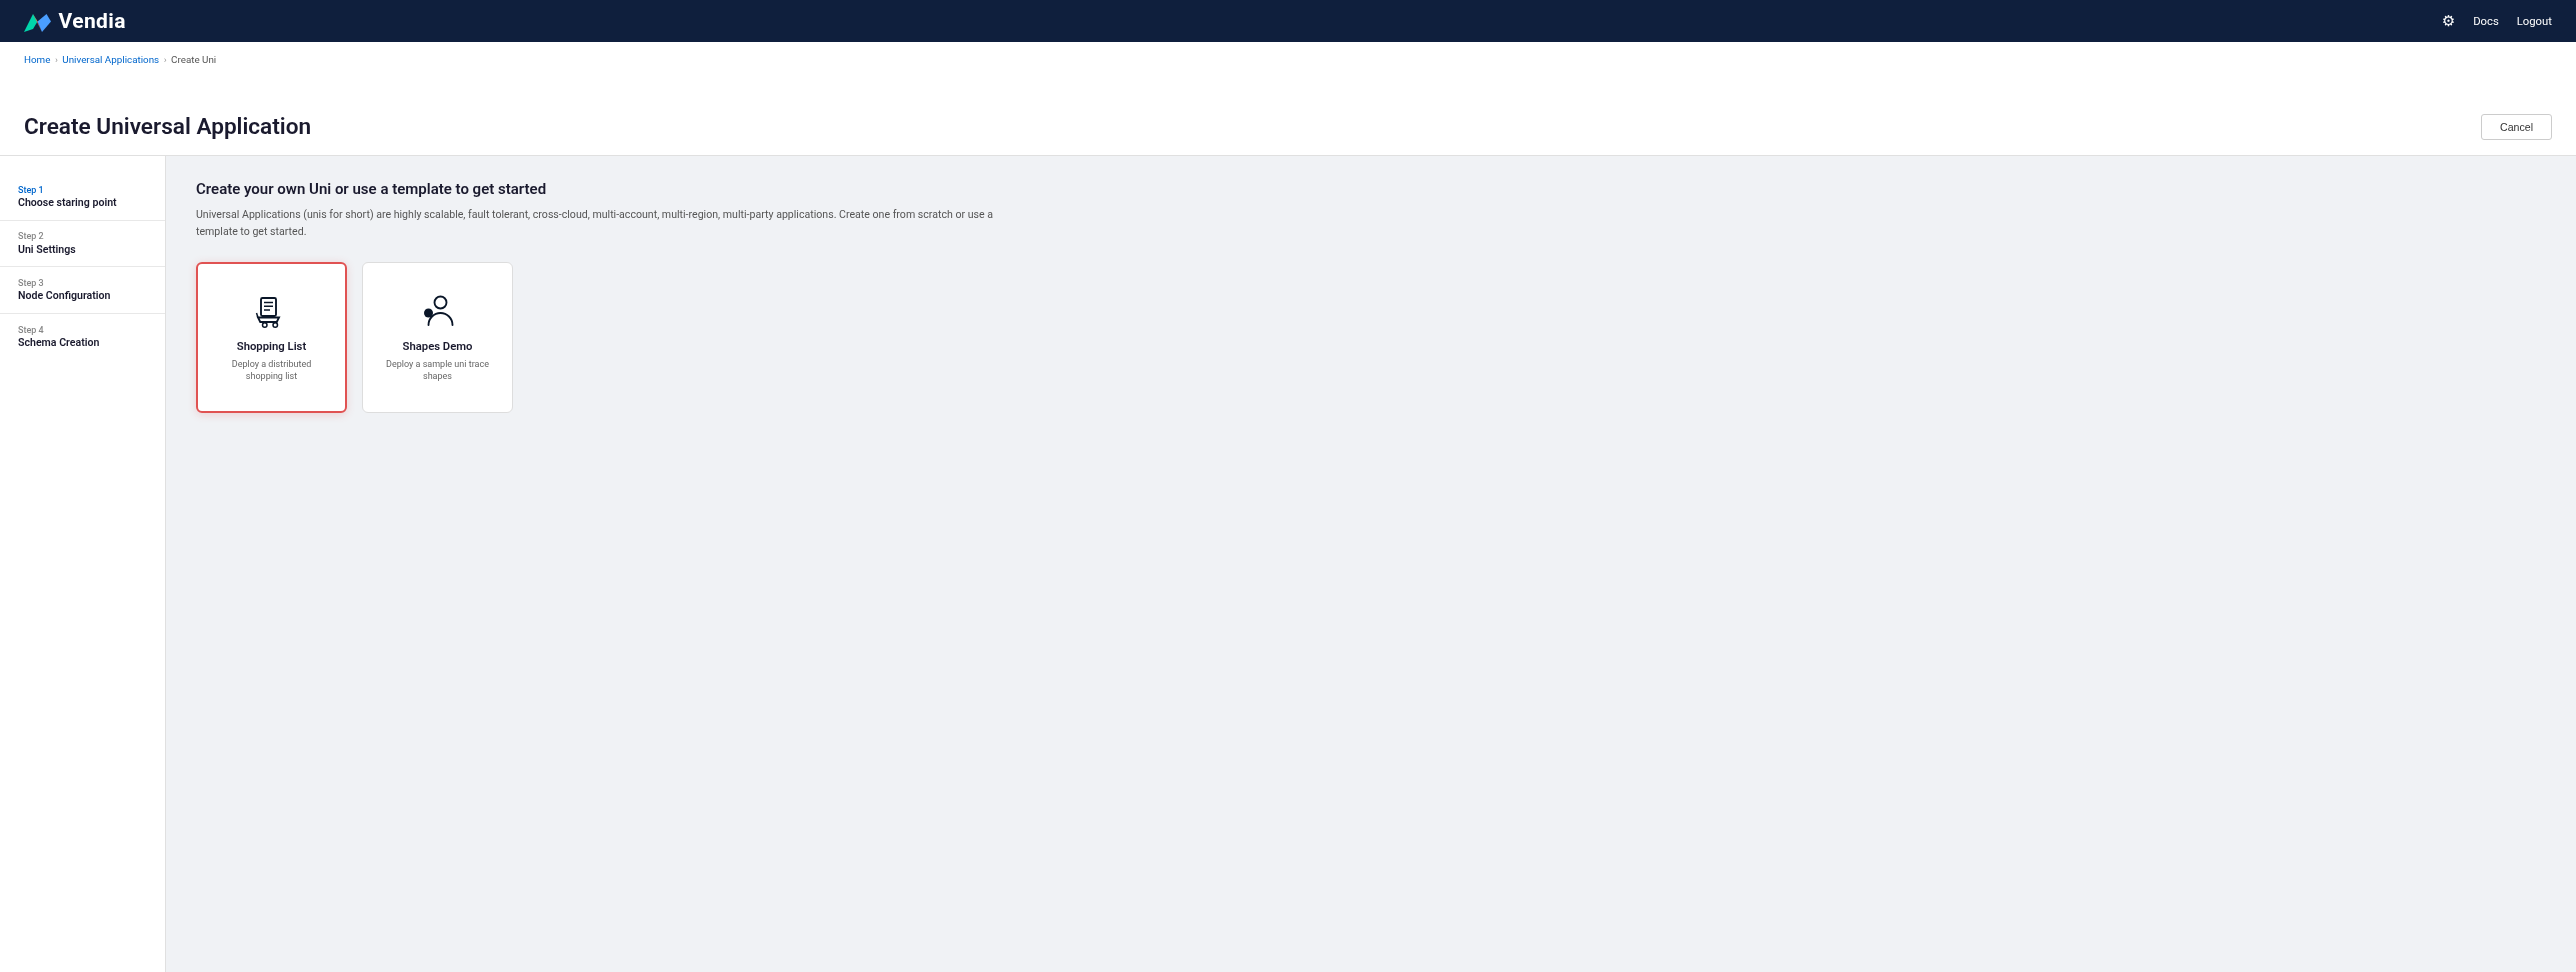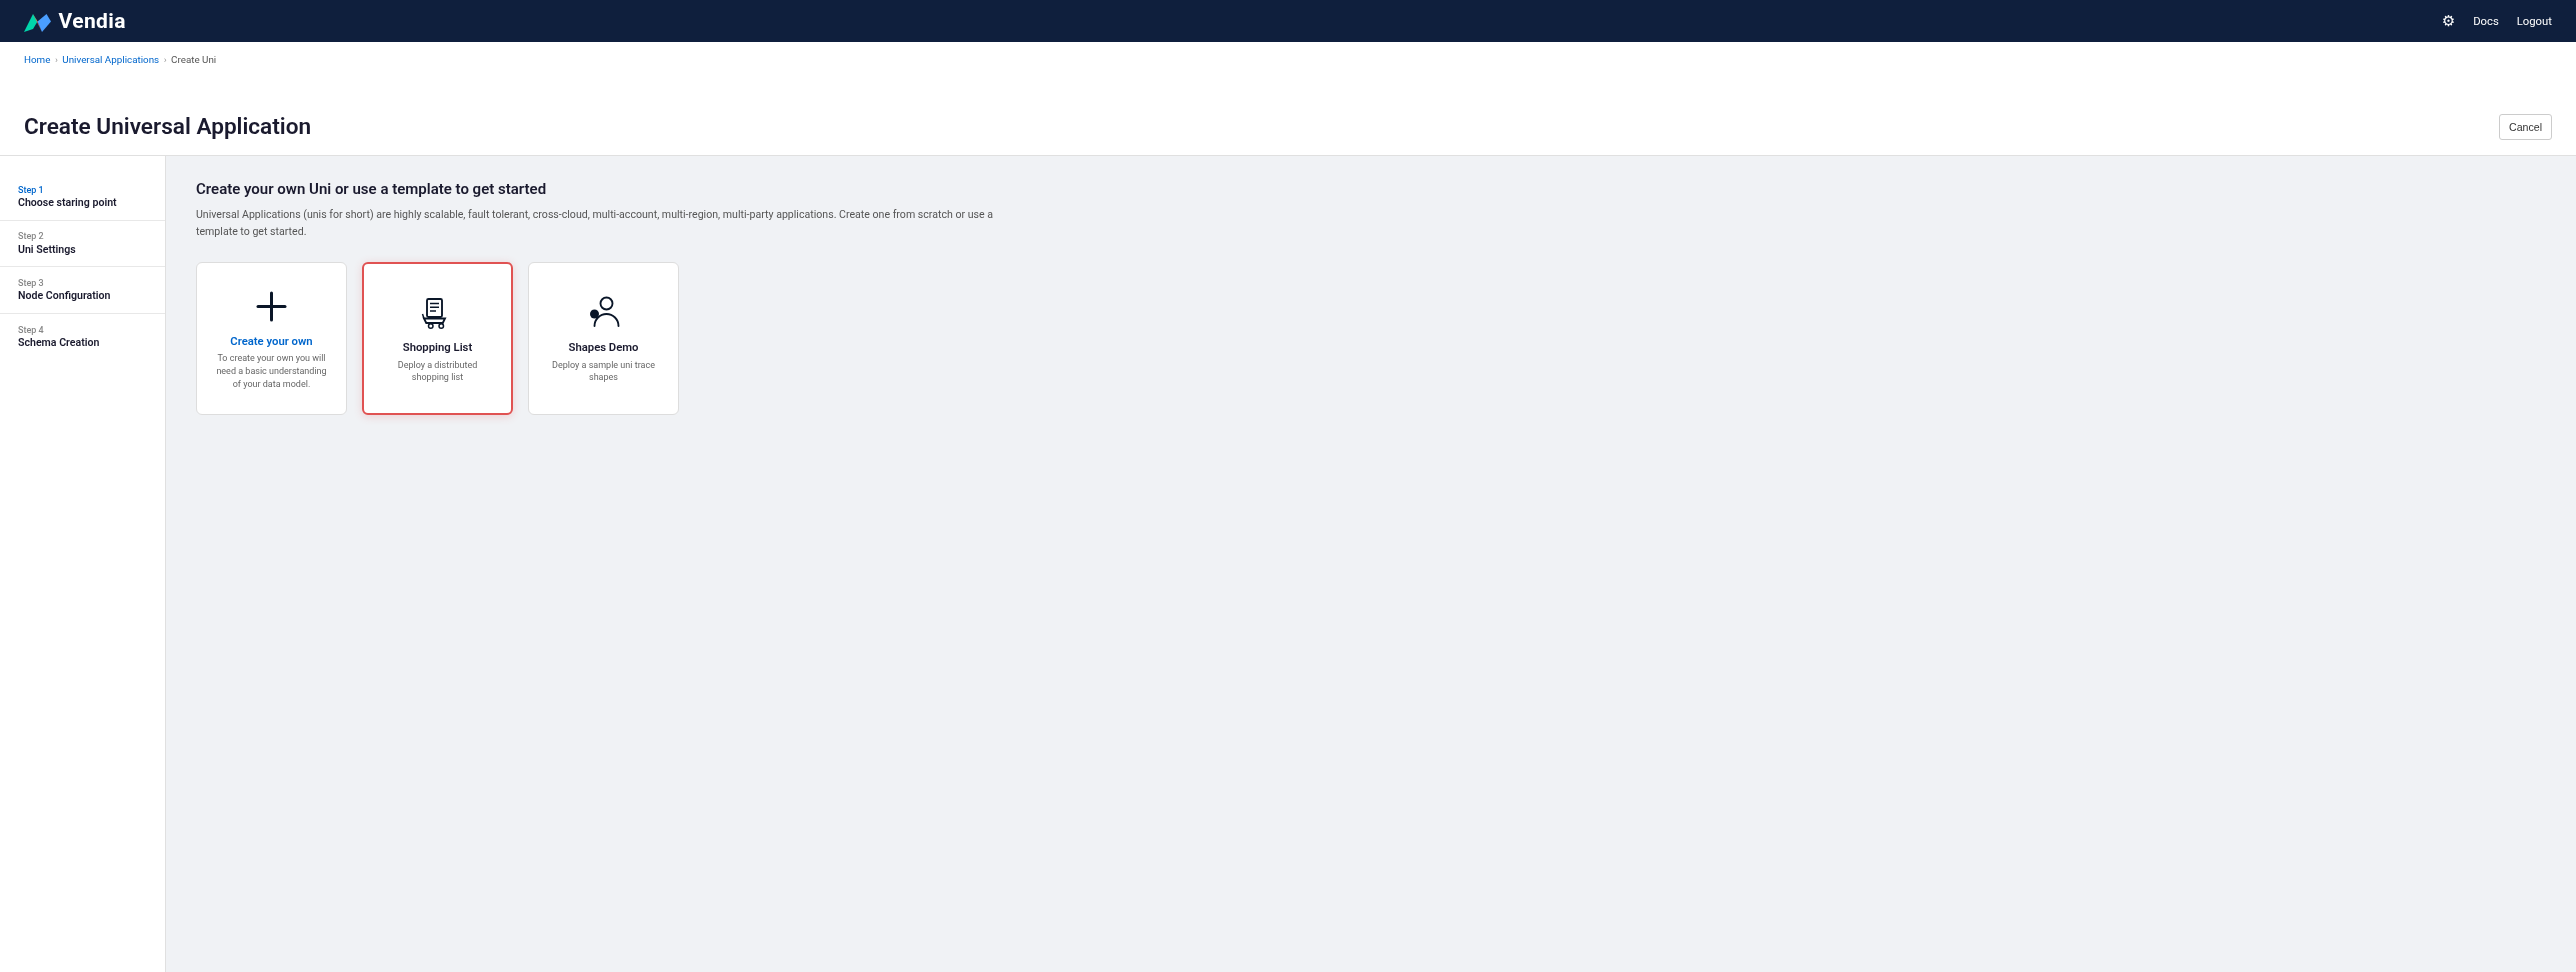--- a/index.html
+++ b/index.html
@@ -87,21 +87,21 @@
     }
     .page-title {
       font-size: 22.6px;
       font-weight: 600;
       color: #1a1a2e;
     }
     .cancel-btn {
       border: 0.8px solid #ccc;
       background: white;
       color: #333;
-      padding: 6px 9px;
+      padding: 6px 18px;
       font-size: 10.6px;
       border-radius: 3px;
       cursor: pointer;
     }
 
     
     .content-area {
       display: flex;
       min-height: calc(100vh - 42px - 68px);
     }
@@ -258,28 +258,20 @@
     <div class="step-name">Schema Creation</div>
   </div>
       </aside>
 
     <main class="main-content">
       <h2 class="section-title">Create your own Uni or use a template to get started</h2>
       <p class="section-description">Universal Applications (unis for short) are highly scalable, fault tolerant, cross-cloud, multi-account, multi-region, multi-party applications. Create one from scratch or use a template to get started.</p>
 
       <div class="cards-row">
 
-      <div class="card">
-    <div class="icon-svg"><svg viewBox="0 0 52 52" fill="none" xmlns="http://www.w3.org/2000/svg">
-    <line x1="26" y1="8" x2="26" y2="44" stroke="#0a1628" stroke-width="4" stroke-linecap="round"></line>
-    <line x1="8" y1="26" x2="44" y2="26" stroke="#0a1628" stroke-width="4" stroke-linecap="round"></line>
-  </svg></div>
-    <div class="card-title blue">Create your own</div>
-    <div class="card-desc">To create your own you will need a basic understanding of your data model.</div>
-  </div>
           <div class="card selected">
     <div class="icon-svg"><svg viewBox="0 0 52 52" fill="none" xmlns="http://www.w3.org/2000/svg">
     <rect x="12" y="8" width="20" height="24" rx="2" stroke="#0a1628" stroke-width="2.5" fill="none"></rect>
     <line x1="16" y1="14" x2="28" y2="14" stroke="#0a1628" stroke-width="2"></line>
     <line x1="16" y1="19" x2="28" y2="19" stroke="#0a1628" stroke-width="2"></line>
     <line x1="16" y1="24" x2="24" y2="24" stroke="#0a1628" stroke-width="2"></line>
     <path d="M8 34h28l-3 6H11l-3-6z" stroke="#0a1628" stroke-width="2.5" fill="none"></path>
     <circle cx="17" cy="44" r="3" stroke="#0a1628" stroke-width="2" fill="none"></circle>
     <circle cx="31" cy="44" r="3" stroke="#0a1628" stroke-width="2" fill="none"></circle>
     <line x1="8" y1="34" x2="6" y2="28" stroke="#0a1628" stroke-width="2"></line>

